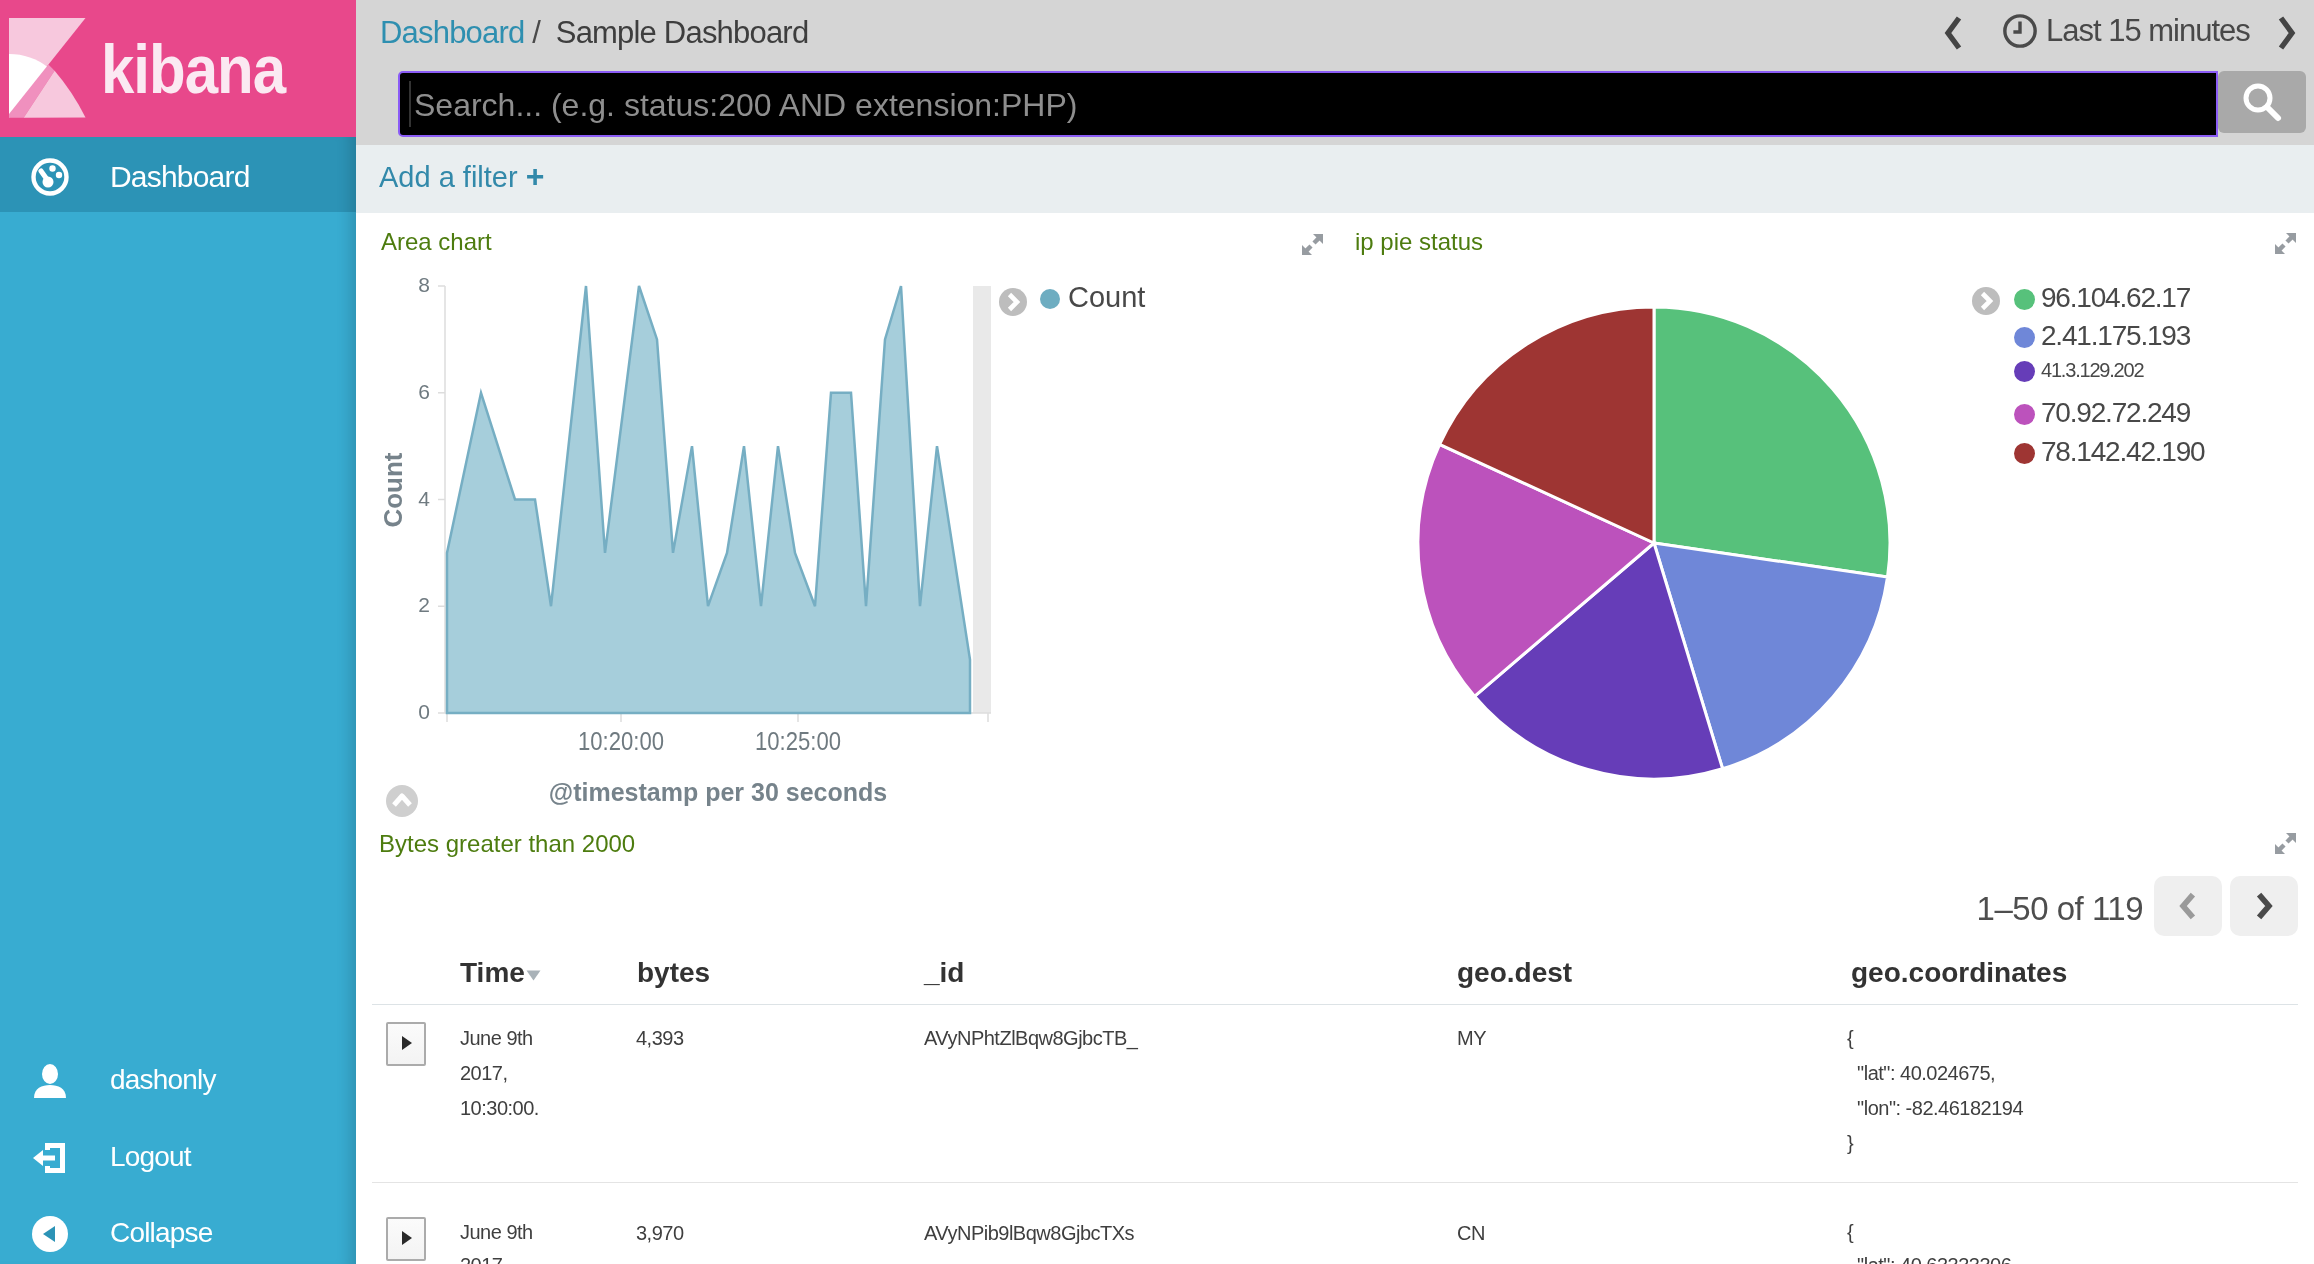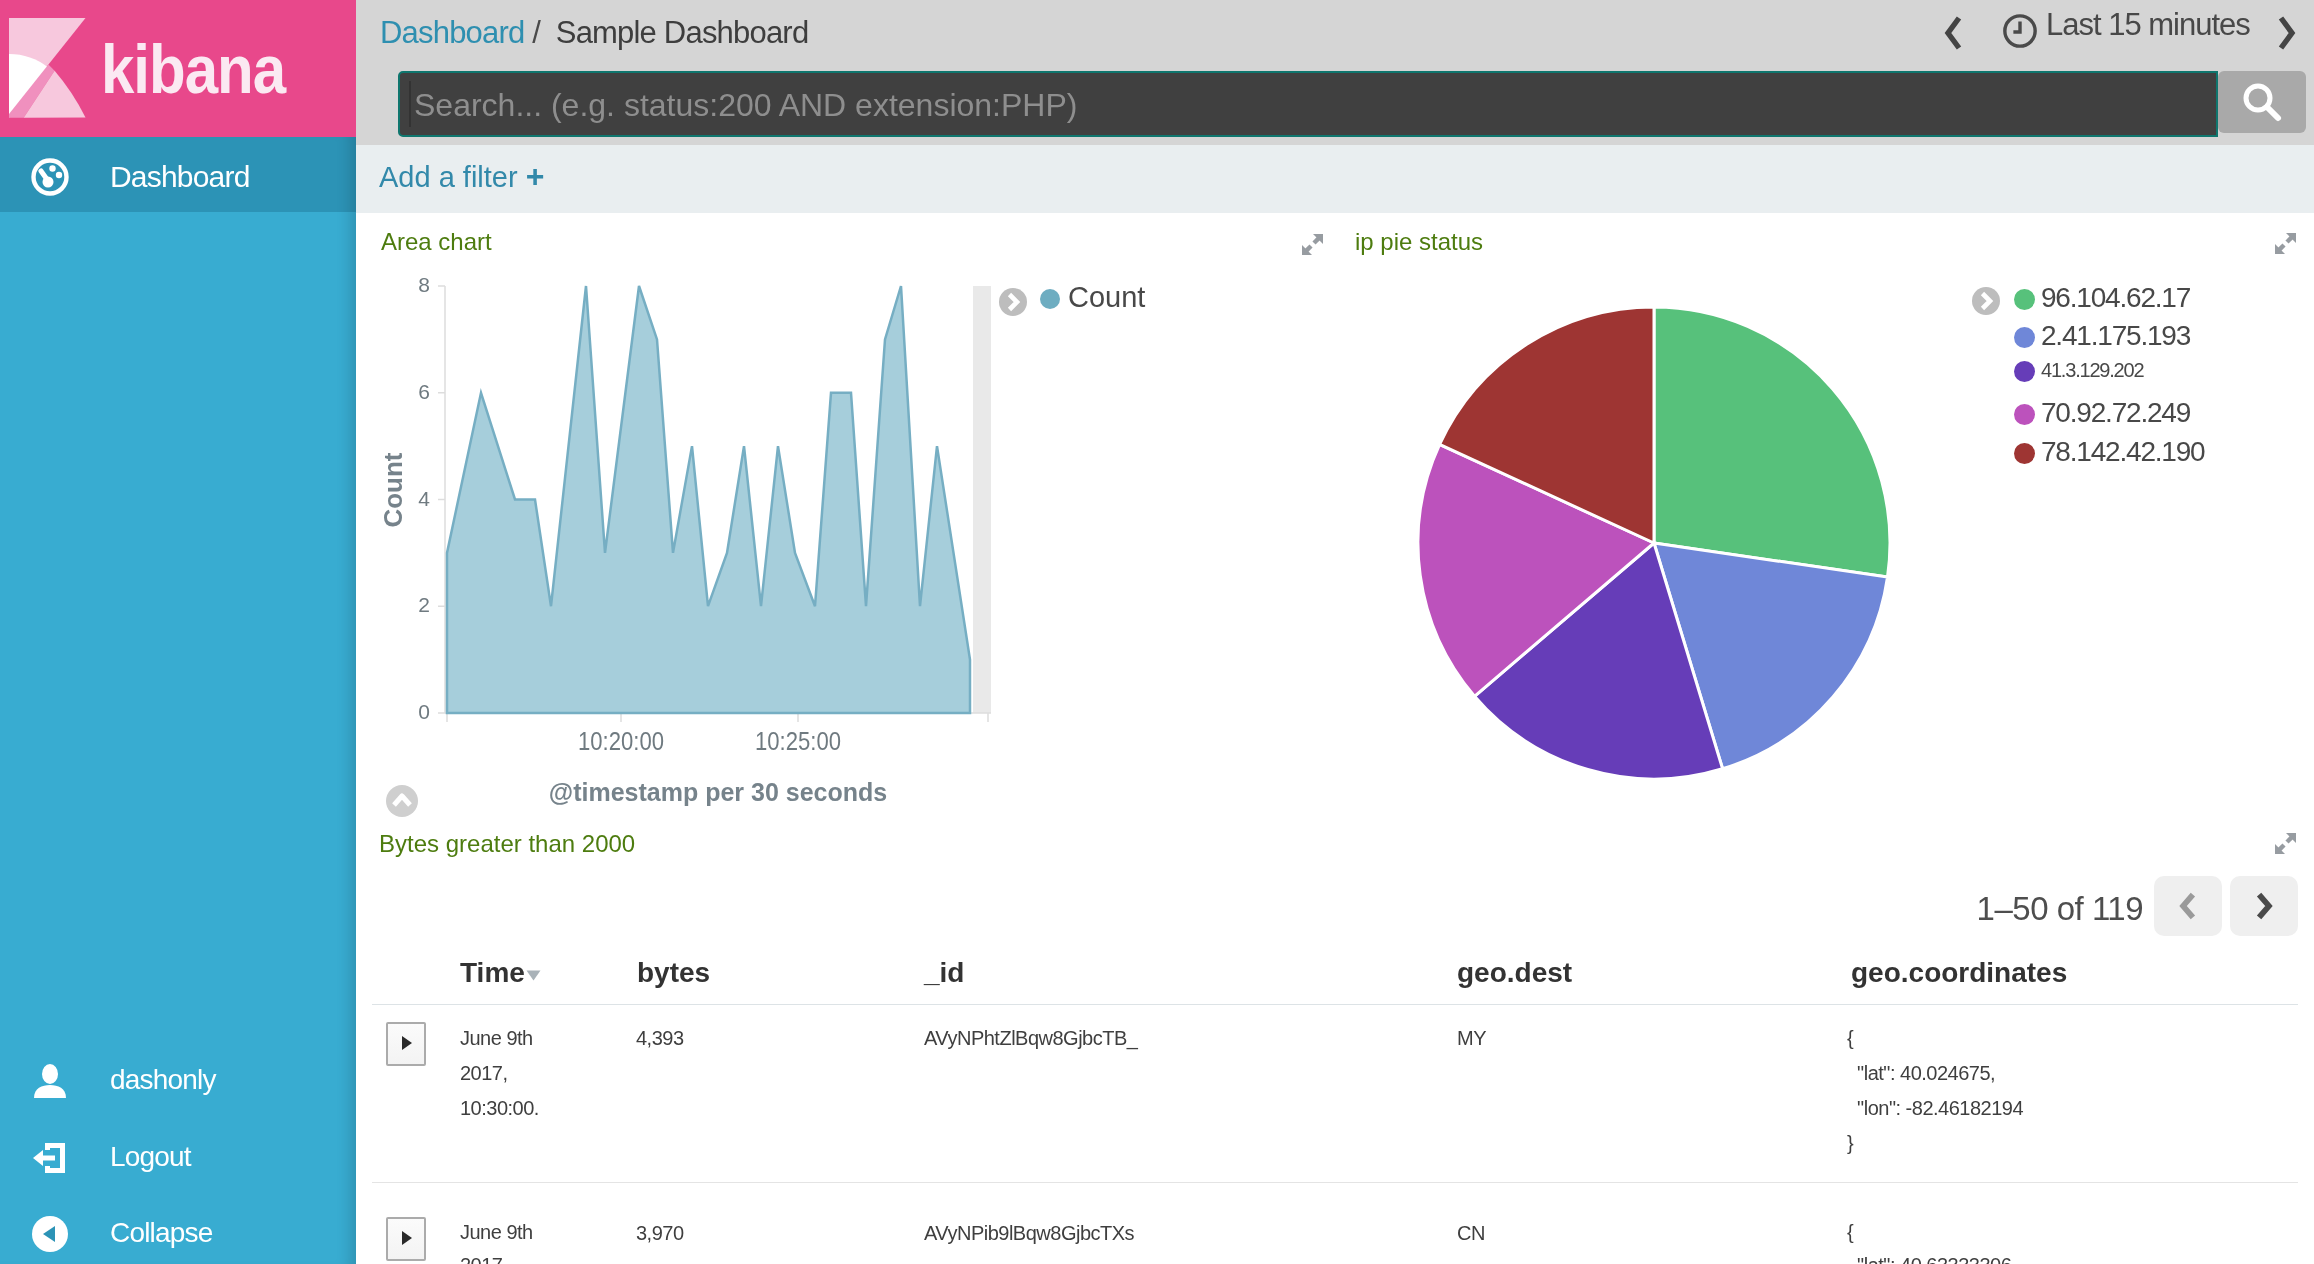--- a/index.html
+++ b/index.html
@@ -16,21 +16,21 @@
   #navactive { position:absolute; left:0; top:137px; width:356px; height:75px; background:#2C93B6; }
   .navitem { position:absolute; left:110px; color:#fff; font-size:30px; letter-spacing:-0.8px; }
   #kibanaword { position:absolute; left:101px; top:31px; color:#FBE9F2; font-size:60px; font-weight:bold; letter-spacing:-1px; transform:scaleY(1.13); transform-origin:0 0;}
 
   
   #graybar { position:absolute; left:356px; top:0; width:1958px; height:145px; background:#D5D5D5; }
   #filterbar { position:absolute; left:356px; top:145px; width:1958px; height:68px; background:#E9EEF0; }
   #crumb { position:absolute; left:380px; top:15px; font-size:31px; letter-spacing:-0.8px; color:#3E3E3E; }
   #crumb a { color:#2E8FB0; text-decoration:none; }
   #searchwrap { position:absolute; left:398px; top:71px; width:1820px; height:66px;
-     background:#404040; border:2px solid #0f766e; border-radius:5px 0 0 5px; }
+     background:#000000; border:2px solid #8b5cf6; border-radius:5px 0 0 5px; }
   #searchph { position:absolute; left:14px; top:14px; font-size:32px; color:#8E8E8E; }
   #lucene { position:absolute; right:26px; top:14px; font-size:32px; color:#3CB9E3; }
   #searchbtn { position:absolute; left:2218px; top:71px; width:88px; height:62px;
      background:#A9A9A9; border-radius:6px; }
   #addfilter { position:absolute; left:379px; top:158px; font-size:29px; color:#3289AA; }
 
   
   .ptitle { position:absolute; font-size:24px; color:#4d7c0f; }
 
   
@@ -95,21 +95,21 @@
 <div id="filterbar"></div>
 <div id="crumb"><a>Dashboard</a> <span style="color:#4A4A4A">/</span>&nbsp; Sample Dashboard</div>
 
 <svg class="abs" style="left:1944px; top:15px" width="18" height="36" viewBox="0 0 18 36">
   <polyline points="15,3 4,18 15,33" fill="none" stroke="#444444" stroke-width="5.4"></polyline>
 </svg>
 <svg class="abs" style="left:2002px; top:13px" width="36" height="36" viewBox="0 0 38 38">
   <circle cx="19" cy="19" r="16" fill="none" stroke="#4A4A4A" stroke-width="3.6"></circle>
   <polyline points="19,9 19,20 12,20" fill="none" stroke="#4A4A4A" stroke-width="3.6"></polyline>
 </svg>
-<div class="abs" style="left:2046px; top:7px; font-size:31px; letter-spacing:-1px; color:#484848">Last 15 minutes</div>
+<div class="abs" style="left:2046px; top:13px; font-size:31px; letter-spacing:-1px; color:#484848">Last 15 minutes</div>
 <svg class="abs" style="left:2278px; top:15px" width="18" height="36" viewBox="0 0 18 36">
   <polyline points="3,3 14,18 3,33" fill="none" stroke="#444444" stroke-width="5.4"></polyline>
 </svg>
 
 <div id="searchwrap">
   <div id="searchph">Search... (e.g. status:200 AND extension:PHP)</div>
   <div style="position:absolute; left:9px; top:8px; width:2px; height:46px; background:#333"></div>
 </div>
 <div id="searchbtn">
   <svg width="44" height="44" viewBox="0 0 44 44" style="position:absolute; left:22px; top:9px">

